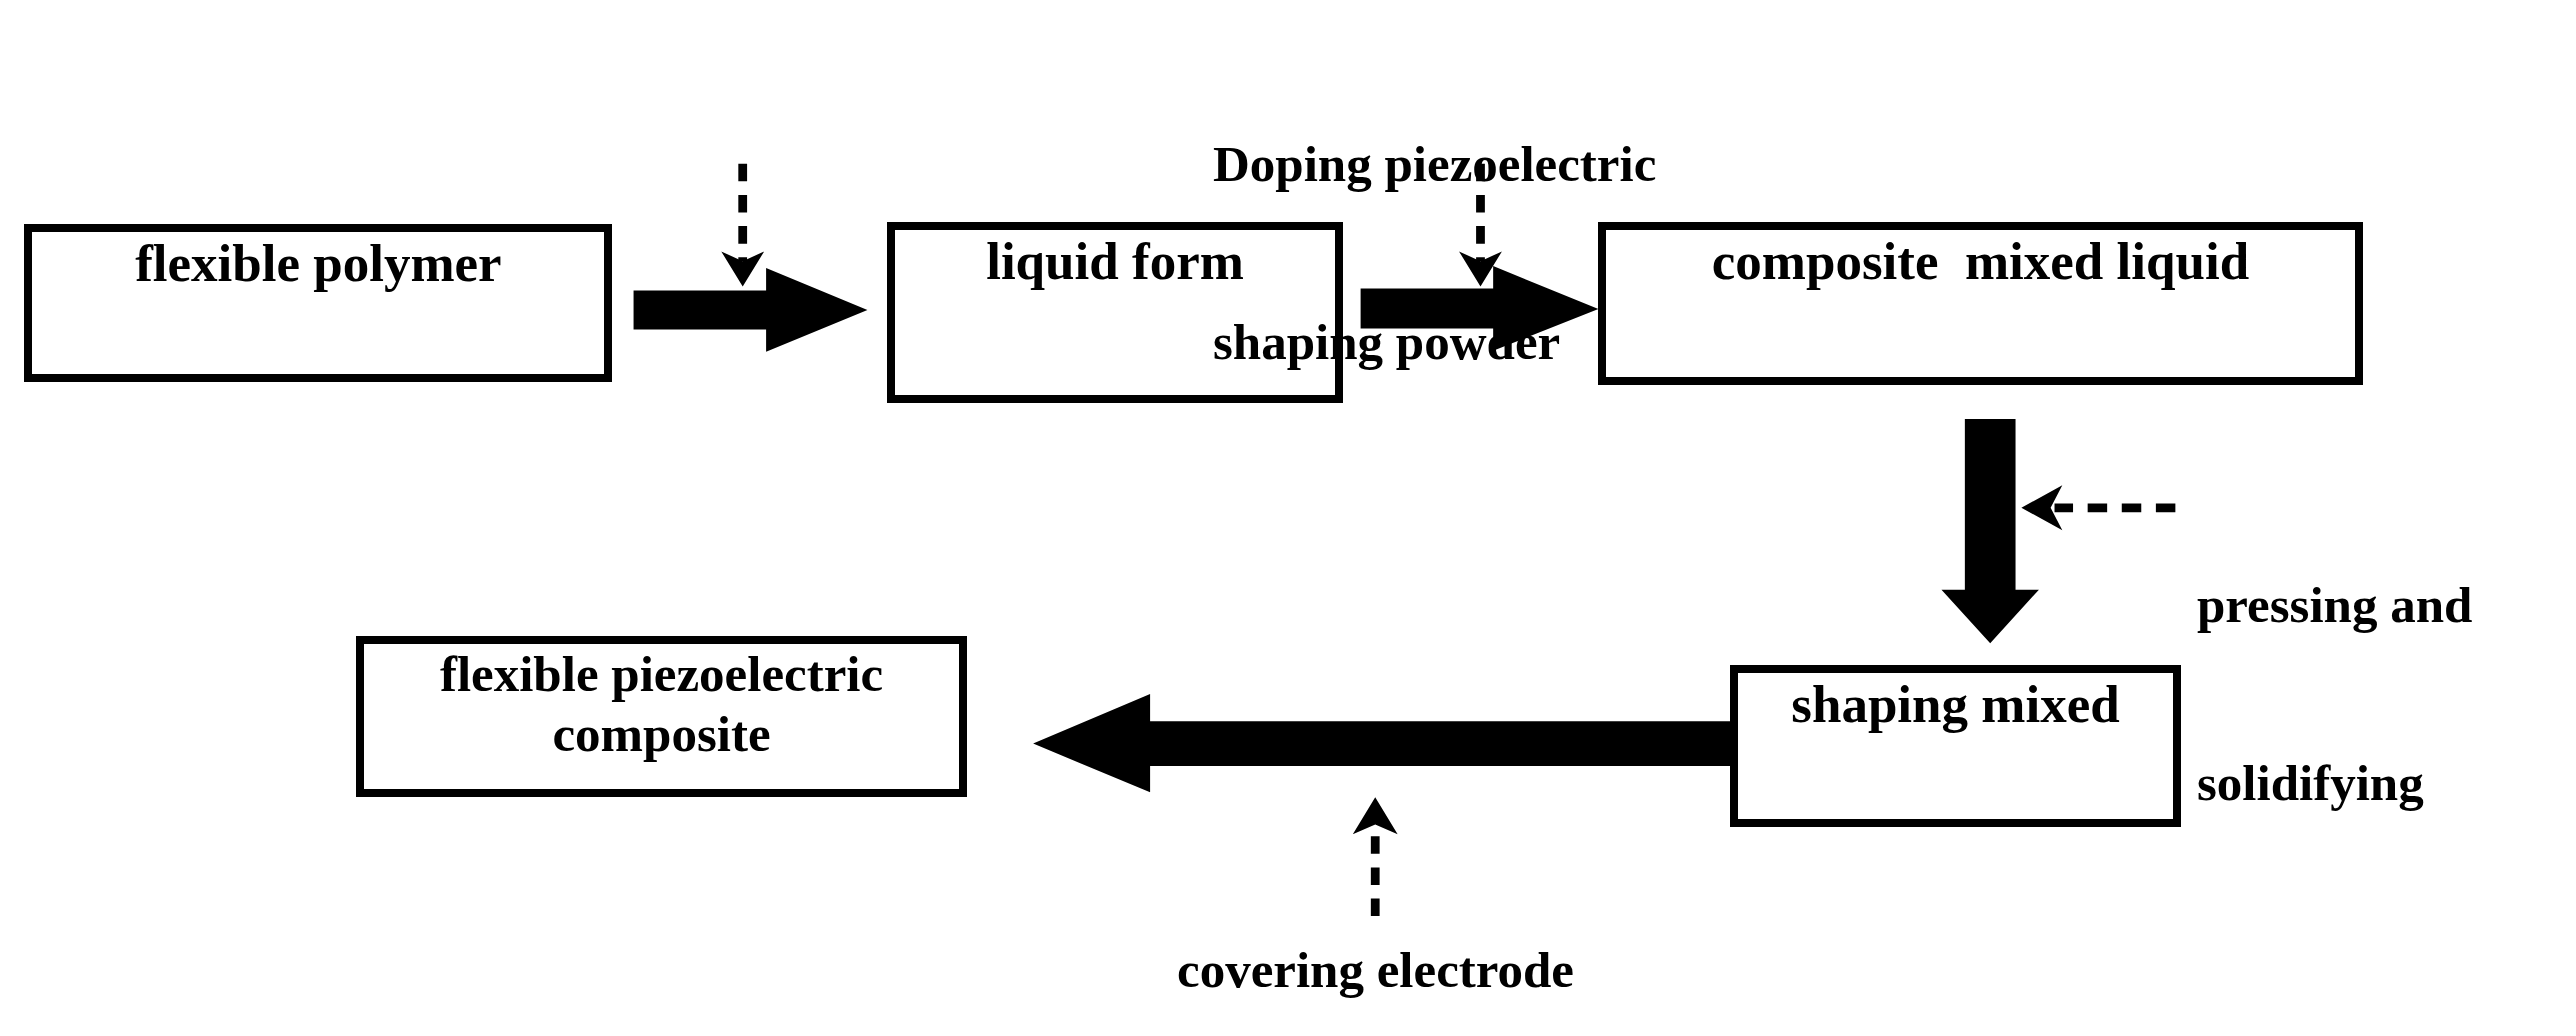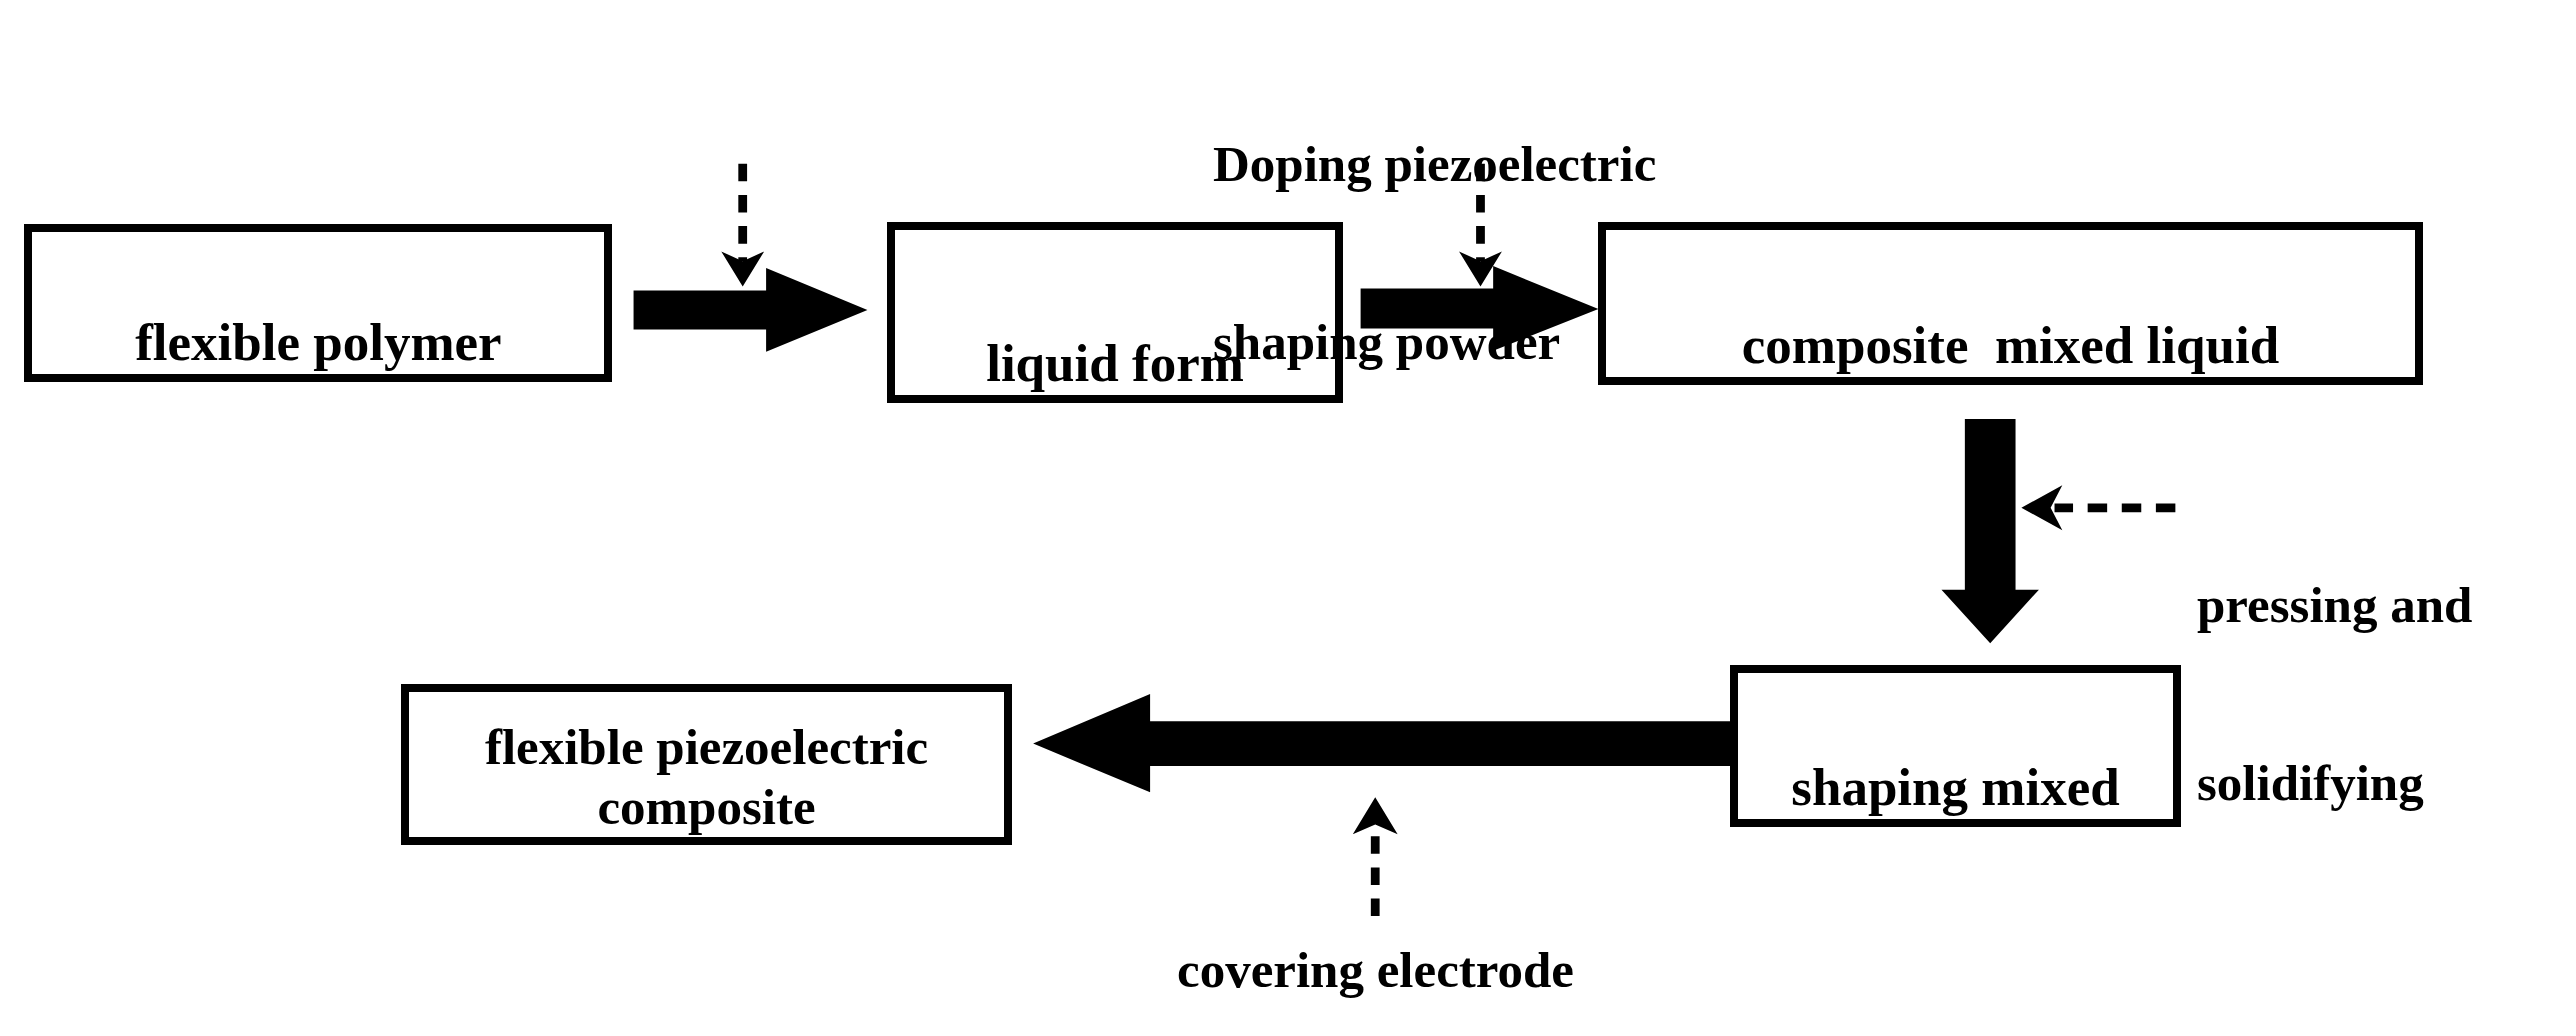--- a/index.html
+++ b/index.html
@@ -15,21 +15,21 @@
     background: #ffffff;
     overflow: hidden;
     font-family: "Liberation Serif", "DejaVu Serif", serif;
   }
   .node-box {
     position: absolute;
     box-sizing: border-box;
     border: 8.8px solid #000000;
     background: #ffffff;
     display: flex;
-    align-items: flex-end;
+    align-items: flex-start;
     justify-content: center;
     text-align: center;
   }
   .node-label {
     font-weight: bold;
     color: #000000;
     line-height: 1.18;
     white-space: pre;
   }
   .edge-label {
@@ -85,29 +85,29 @@
   </svg>
 
   <div class="node-box" style="left:24.4px; top:224px; width:588px; height:158px;">
     <span class="node-label" style="font-size:53px;">flexible polymer</span>
   </div>
 
   <div class="node-box" style="left:887px; top:222px; width:456px; height:181px;">
     <span class="node-label" style="font-size:53px;">liquid form</span>
   </div>
 
-  <div class="node-box" style="left:1598px; top:222px; width:825px; height:163px;">
+  <div class="node-box" style="left:1598px; top:222px; width:765px; height:163px;">
     <span class="node-label" style="font-size:53px;">composite  mixed liquid</span>
   </div>
 
   <div class="node-box" style="left:1730px; top:665px; width:451px; height:162px;">
     <span class="node-label" style="font-size:53px;">shaping mixed</span>
   </div>
 
-  <div class="node-box" style="left:356px; top:684px; width:611px; height:161px;margin-left:45px;">
+  <div class="node-box" style="left:356px; top:636px; width:611px; height:161px;">
     <span class="node-label" style="font-size:51px;">flexible piezoelectric
 composite</span>
   </div>
 
 
   <div class="edge-label" style="left:1213px; top:17px; font-size:51px;">
     <div>Doping piezoelectric</div>
     <div>shaping powder</div>
   </div>
 

